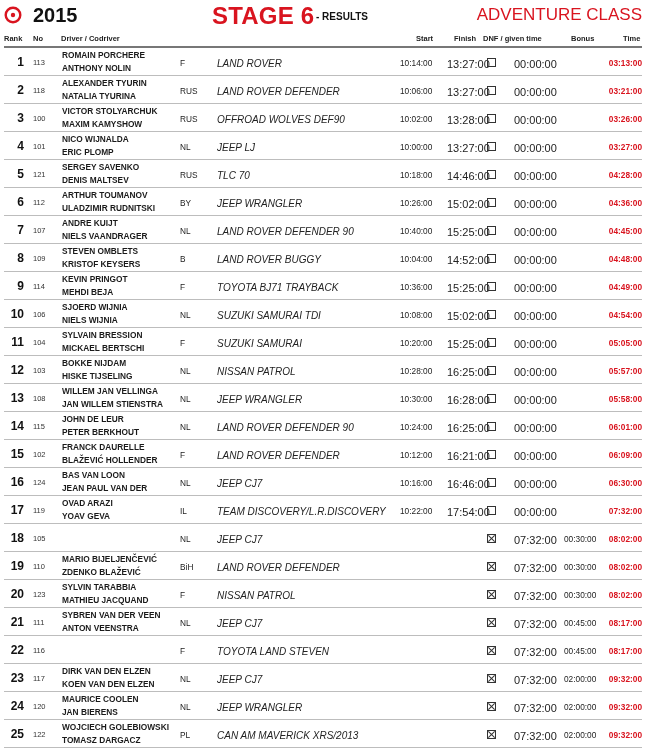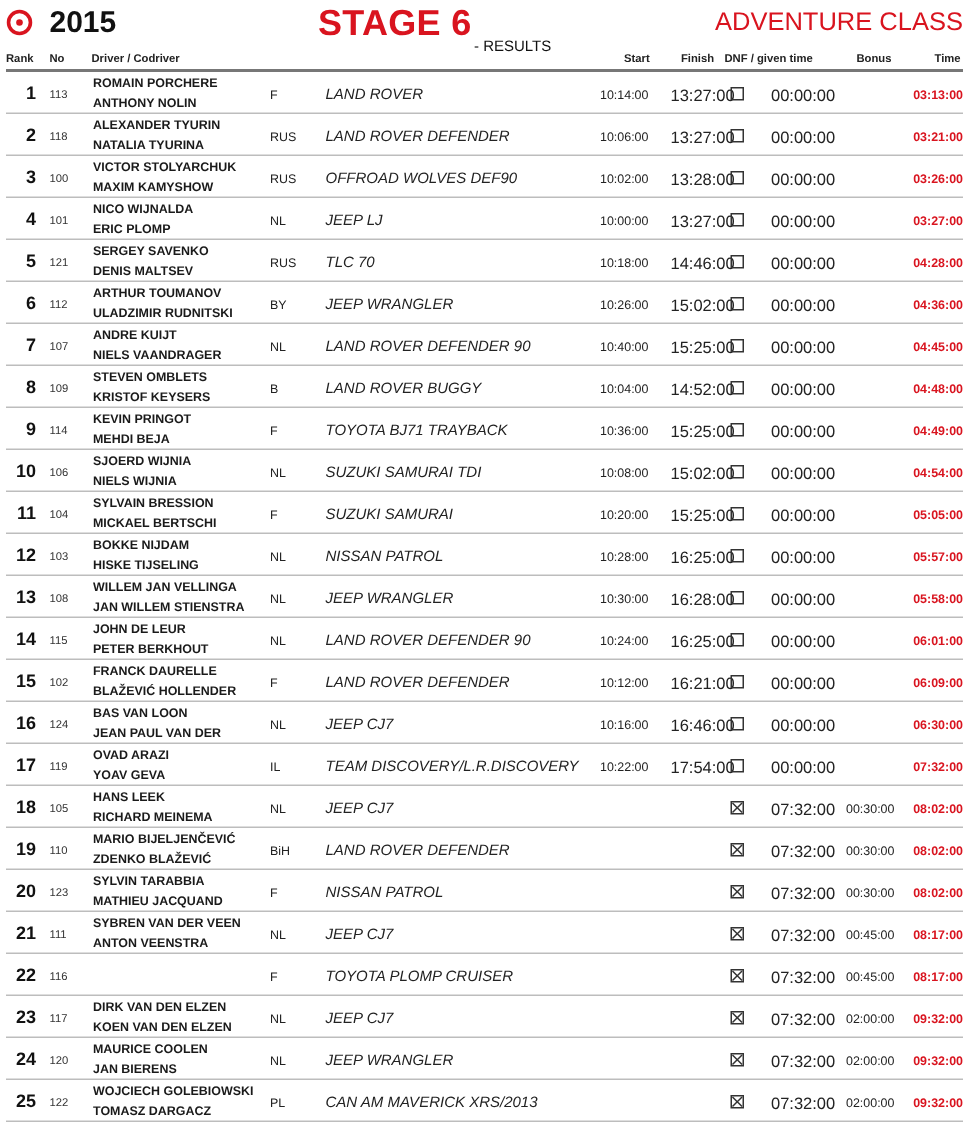--- a/index.html
+++ b/index.html
@@ -2,21 +2,21 @@
 <html><head>
 <meta charset="utf-8">
 <style>
   html, body { margin: 0; padding: 0; background: #ffffff; }
   body { width: 650px; height: 751px; position: relative; overflow: hidden;
          font-family: "Liberation Sans", sans-serif; color: #111; }
   .header { position: absolute; left: 0; top: 0; width: 650px; height: 30px; }
   .logo { position: absolute; left: 4px; top: 6px; width: 18px; height: 18px; }
   .year { position: absolute; left: 33px; top: 4px; font-size: 20px; font-weight: bold; color: #111; }
   .stage { position: absolute; left: 212px; top: 2px; font-size: 24px; font-weight: bold; color: #d9141f; letter-spacing: 0.2px; }
-  .stage-sub { position: absolute; left: 316px; top: 26px; font-size: 10px; font-weight: normal; color: #111; }
+  .stage-sub { position: absolute; left: 316px; top: 11px; font-size: 10px; font-weight: bold; color: #111; }
   .class-title { position: absolute; right: 8px; top: 5px; font-size: 17px; font-weight: normal; color: #d9141f; }
 
   .colhead { position: absolute; top: 34px; left: 0; width: 650px; height: 12px; font-size: 7.5px; font-weight: bold; color: #222; }
   .colhead span { position: absolute; top: 0; }
   .head-rule { position: absolute; left: 4px; right: 8px; top: 46px; height: 2px; background: #777; }
 
   .rows { position: absolute; left: 0; top: 48px; width: 650px; }
   .row { position: relative; height: 28px; border-bottom: 1px solid #bdbdbd; box-sizing: border-box; margin-left: 4px; width: 638px; }
   .row .c { position: absolute; white-space: nowrap; }
   .rank { left: 0; width: 20px; text-align: right; top: 7px; font-size: 12px; font-weight: bold; }
@@ -329,24 +329,20 @@
       <span class="c start">10:22:00</span>
       <span class="c finish">17:54:00</span>
       <span class="c dnf"></span>
       <span class="c given">00:00:00</span>
       <span class="c bonus"></span>
       <span class="c time">07:32:00</span>
     </div>
     <div class="row">
       <span class="c rank">18</span>
       <span class="c no">105</span>
-      <span class="c names">
-        <span style="display:block">HANS LEEK</span>
-        <span style="display:block">RICHARD MEINEMA</span>
-      </span>
       <span class="c nat">NL</span>
       <span class="c car">JEEP CJ7</span>
       <span class="c start"></span>
       <span class="c finish"></span>
       <span class="c dnf checked"></span>
       <span class="c given">07:32:00</span>
       <span class="c bonus">00:30:00</span>
       <span class="c time">08:02:00</span>
     </div>
     <div class="row">
@@ -394,21 +390,21 @@
       <span class="c finish"></span>
       <span class="c dnf checked"></span>
       <span class="c given">07:32:00</span>
       <span class="c bonus">00:45:00</span>
       <span class="c time">08:17:00</span>
     </div>
     <div class="row">
       <span class="c rank">22</span>
       <span class="c no">116</span>
       <span class="c nat">F</span>
-      <span class="c car">TOYOTA PLOMP CRUISER</span>
+      <span class="c car">TOYOTA LAND STEVEN</span>
       <span class="c start"></span>
       <span class="c finish"></span>
       <span class="c dnf checked"></span>
       <span class="c given">07:32:00</span>
       <span class="c bonus">00:45:00</span>
       <span class="c time">08:17:00</span>
     </div>
     <div class="row">
       <span class="c rank">23</span>
       <span class="c no">117</span>

